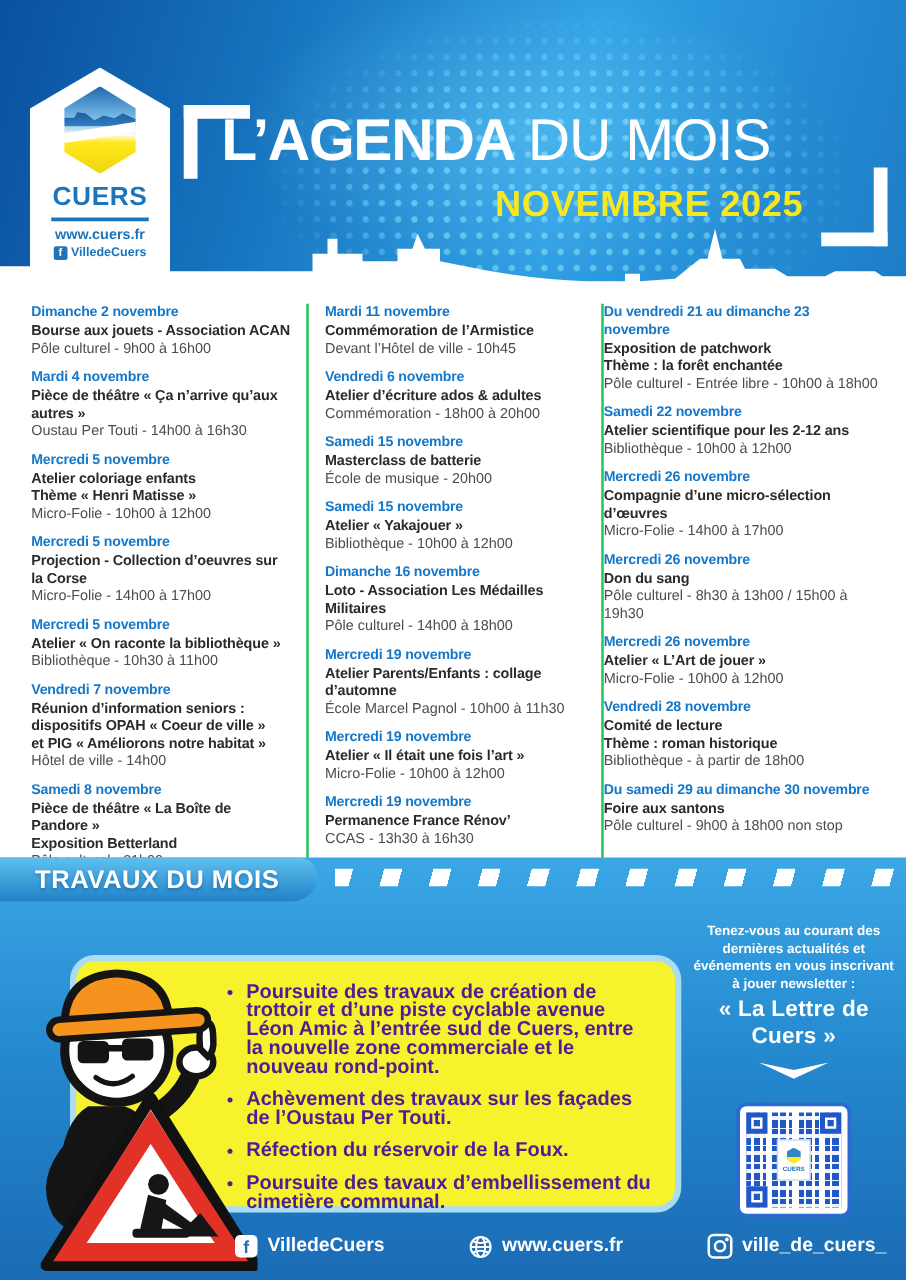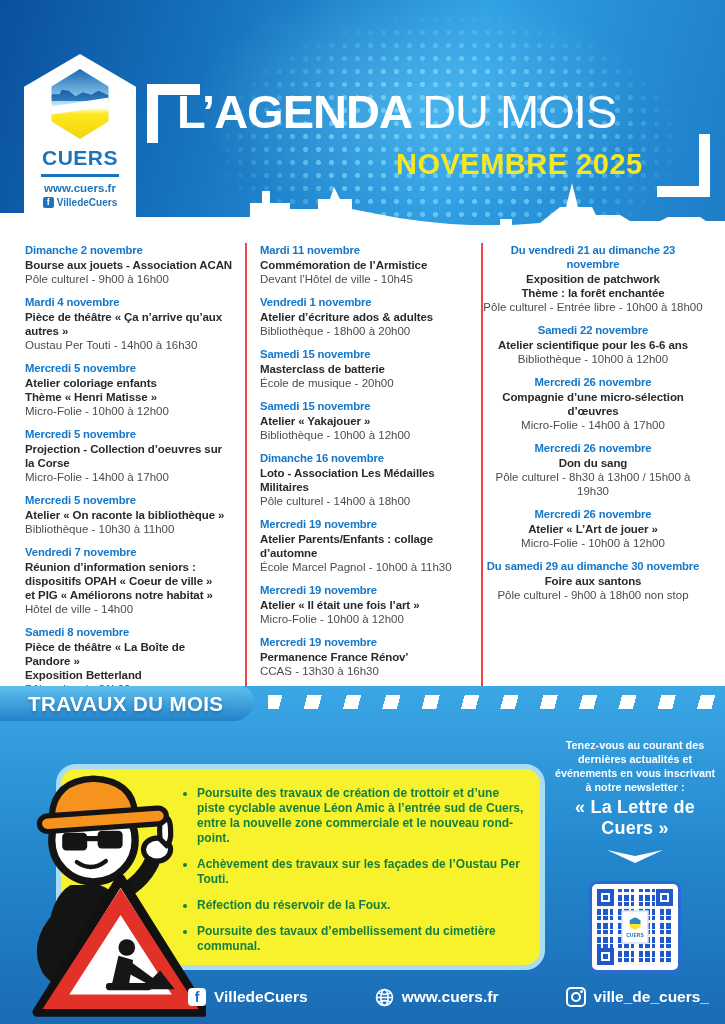--- a/index.html
+++ b/index.html
@@ -40,44 +40,44 @@
   .b-tl{left:147px;top:84px;width:42px;height:48px;border-left:11px solid #fff;border-top:11px solid #fff;}
   .b-br{left:657px;top:134px;width:42px;height:52px;border-right:11px solid #fff;border-bottom:11px solid #fff;}
   .title{position:absolute;left:177px;top:88px;margin:0;color:#fff;font-size:47px;
     letter-spacing:-1px;white-space:nowrap;font-weight:800;line-height:1;}
   .title .t2{font-weight:400;}
   .subtitle{position:absolute;left:396px;top:148px;width:252px;text-align:left;
     color:#f6e71f;font-weight:800;font-size:29px;letter-spacing:.5px;}
 
   
   .agenda{position:absolute;left:25px;top:243px;width:690px;display:flex;align-items:stretch;}
-  .col{width:222px;box-sizing:border-box;padding-right:12px;border-right:2px solid #ef4444;}
+  .col{width:222px;box-sizing:border-box;padding-right:12px;border-right:2px solid #22c55e;}
   .col.c2{width:236px;padding-left:13px;}
-  .col.c3{width:232px;border-right:none;text-align:center;}
+  .col.c3{width:232px;border-right:none;}
   .event{margin-bottom:9px;font-size:11.5px;line-height:14px;}
   .ev-date{color:#1477c9;font-weight:800;font-size:11.3px;letter-spacing:-.15px;margin-bottom:1px;}
   .ev-title{color:#2a2a2a;font-weight:700;letter-spacing:-.1px;}
   .ev-info{color:#4c4c4c;}
 
   
   .works{position:absolute;left:0;top:686px;width:725px;height:338px;
     background:linear-gradient(180deg,#3ba7e5 0%,#2488ce 48%,#1a6bb4 100%);}
   .works-banner{position:absolute;left:0;top:0;height:35px;width:254px;
     background:linear-gradient(180deg,#5fc0ef,#2182c9);border-radius:0 16px 22px 0;
     display:flex;align-items:center;padding-left:28px;box-sizing:border-box;
     color:#fff;font-weight:800;font-size:20.5px;letter-spacing:.4px;
     text-shadow:0 2px 3px rgba(10,50,100,.35);}
   .works-dashes{position:absolute;left:268px;right:0;top:9px;height:14px;
     background:repeating-linear-gradient(105deg,#fff 0 14px,transparent 14px 38px);}
 
   .works-box{position:absolute;left:56px;top:78px;width:489px;height:206px;box-sizing:border-box;
     background:#f8f22d;border:5px solid #aadcf3;border-radius:20px;
     padding:17px 16px 8px 122px;}
   .works-box ul{margin:0;padding:0 0 0 14px;}
-  .works-box li{color:#15803d;font-weight:700;font-size:12px;line-height:15px;margin-bottom:11px;}
+  .works-box li{color:#4c1d95;font-weight:700;font-size:16px;line-height:15px;margin-bottom:11px;}
 
   .mascot{position:absolute;left:8px;top:76px;width:198px;height:auto;}
 
   .newsletter{position:absolute;left:552px;top:52px;width:166px;text-align:center;color:#fff;}
   .nl-text{margin:0;font-size:10.8px;line-height:14px;font-weight:600;}
   .nl-name{margin:3px 0 0;font-size:18px;font-weight:800;letter-spacing:.2px;}
   .nl-arrow{margin-top:10px;}
   .qr-wrap{margin:12px auto 0;width:92px;height:92px;background:#fff;border:3px solid #2b6bd0;
     border-radius:8px;position:relative;box-sizing:border-box;}
   .qr{position:absolute;inset:5px;background-color:#fff;
@@ -183,23 +183,23 @@
       </div>
     </div>
 
     <div class="col c2">
       <div class="event">
         <div class="ev-date">Mardi 11 novembre</div>
         <div class="ev-title">Commémoration de l’Armistice</div>
         <div class="ev-info">Devant l’Hôtel de ville - 10h45</div>
       </div>
       <div class="event">
-        <div class="ev-date">Vendredi 1 novembre</div>
+        <div class="ev-date">Vendredi 6 novembre</div>
         <div class="ev-title">Atelier d’écriture ados &amp; adultes</div>
-        <div class="ev-info">Bibliothèque - 18h00 à 20h00</div>
+        <div class="ev-info">Commémoration - 18h00 à 20h00</div>
       </div>
       <div class="event">
         <div class="ev-date">Samedi 15 novembre</div>
         <div class="ev-title">Masterclass de batterie</div>
         <div class="ev-info">École de musique - 20h00</div>
       </div>
       <div class="event">
         <div class="ev-date">Samedi 15 novembre</div>
         <div class="ev-title">Atelier « Yakajouer »</div>
         <div class="ev-info">Bibliothèque - 10h00 à 12h00</div>
@@ -234,37 +234,43 @@
 
     <div class="col c3">
       <div class="event">
         <div class="ev-date">Du vendredi 21 au dimanche 23 novembre</div>
         <div class="ev-title">Exposition de patchwork</div>
         <div class="ev-title">Thème : la forêt enchantée</div>
         <div class="ev-info">Pôle culturel - Entrée libre - 10h00 à 18h00</div>
       </div>
       <div class="event">
         <div class="ev-date">Samedi 22 novembre</div>
-        <div class="ev-title">Atelier scientifique pour les 6-6 ans</div>
+        <div class="ev-title">Atelier scientifique pour les 2-12 ans</div>
         <div class="ev-info">Bibliothèque - 10h00 à 12h00</div>
       </div>
       <div class="event">
         <div class="ev-date">Mercredi 26 novembre</div>
         <div class="ev-title">Compagnie d’une micro-sélection d’œuvres</div>
         <div class="ev-info">Micro-Folie - 14h00 à 17h00</div>
       </div>
       <div class="event">
         <div class="ev-date">Mercredi 26 novembre</div>
         <div class="ev-title">Don du sang</div>
         <div class="ev-info">Pôle culturel - 8h30 à 13h00 / 15h00 à 19h30</div>
       </div>
       <div class="event">
         <div class="ev-date">Mercredi  26 novembre</div>
         <div class="ev-title">Atelier « L’Art de jouer »</div>
         <div class="ev-info">Micro-Folie - 10h00 à 12h00</div>
+      </div>
+      <div class="event">
+        <div class="ev-date">Vendredi 28 novembre</div>
+        <div class="ev-title">Comité de lecture</div>
+        <div class="ev-title">Thème : roman historique</div>
+        <div class="ev-info">Bibliothèque - à partir de 18h00</div>
       </div>
       <div class="event">
         <div class="ev-date">Du samedi 29 au dimanche 30 novembre</div>
         <div class="ev-title">Foire aux santons</div>
         <div class="ev-info">Pôle culturel - 9h00 à 18h00 non stop</div>
       </div>
     </div>
   </main>
 
   <section class="works">
@@ -306,21 +312,21 @@
           <circle cx="86" cy="66" r="8"></circle>
           <path d="M78 74 L92 78 L88 102 L72 100 Z"></path>
           <path d="M90 80 L112 96 L108 102 L86 90 Z"></path>
           <polygon points="100,106 132,106 118,88"></polygon>
           <rect x="66" y="100" width="44" height="7" rx="3"></rect>
         </g>
       </g>
     </svg>
 
     <aside class="newsletter">
-      <p class="nl-text">Tenez-vous au courant des dernières actualités et événements en vous inscrivant à notre newsletter :</p>
+      <p class="nl-text">Tenez-vous au courant des dernières actualités et événements en vous inscrivant à jouer newsletter :</p>
       <p class="nl-name">« La Lettre de Cuers »</p>
       <svg class="nl-arrow" width="58" height="16" viewBox="0 0 58 16">
         <path d="M1 1 L29 14 L57 1 L29 7 Z" fill="#ffffff"></path>
       </svg>
       <div class="qr-wrap">
         <div class="qr"></div>
         <div class="qf tl"></div>
         <div class="qf tr"></div>
         <div class="qf bl"></div>
         <div class="qr-logo">

